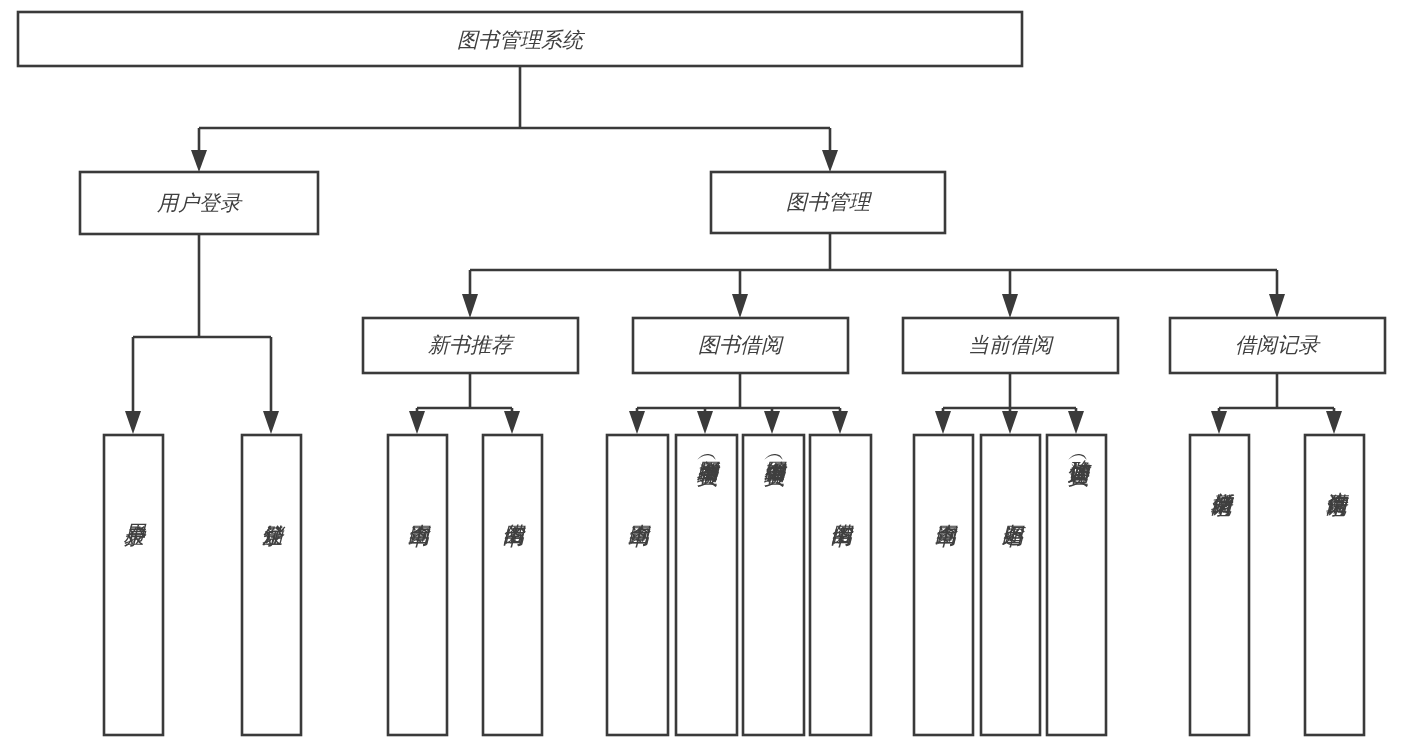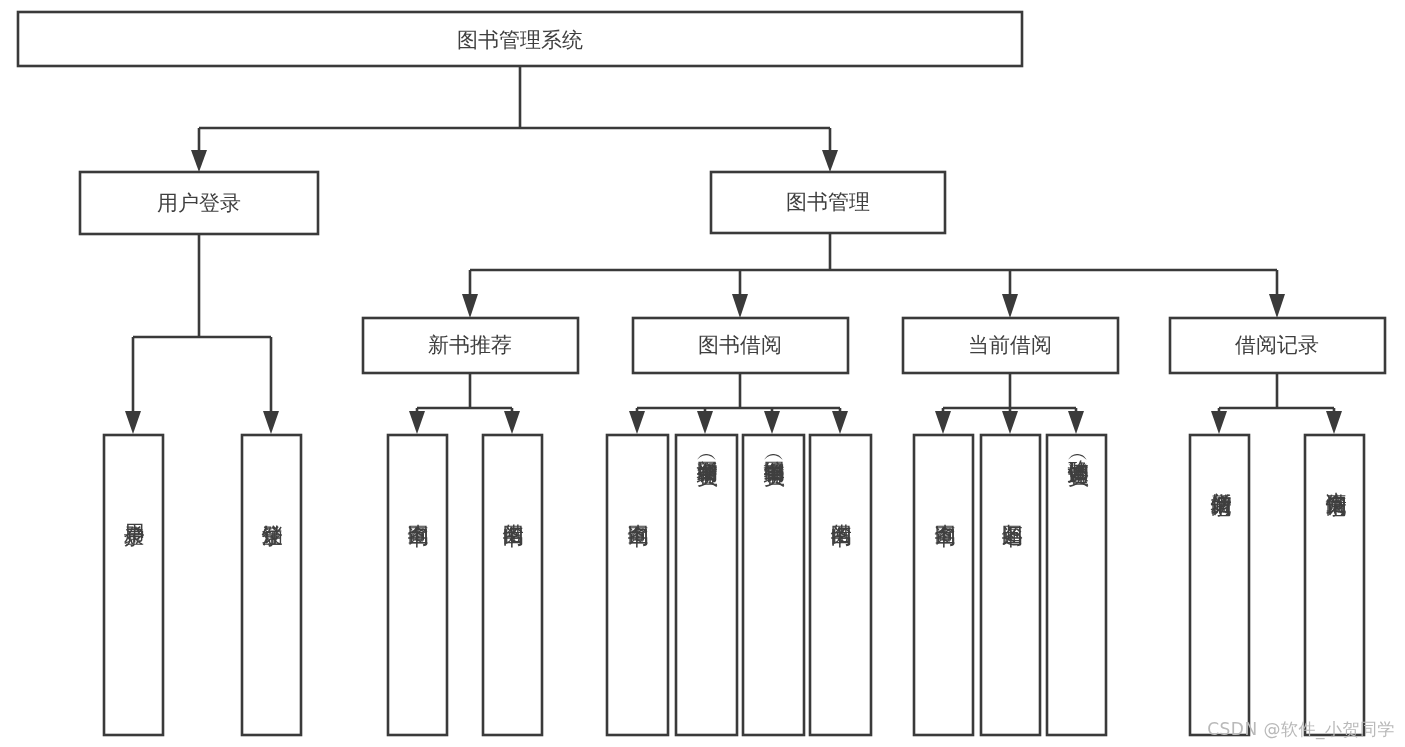--- a/index.html
+++ b/index.html
@@ -11,20 +11,21 @@
     width: 1405px;
     height: 747px;
     overflow: hidden;
     font-family: "DejaVu Sans", "Liberation Sans", sans-serif;
   }
   #diagram-root {
     position: relative;
     width: 1405px;
     height: 747px;
     background: #ffffff;
+    font-style: italic;
   }
   svg#tree-svg {
     position: absolute;
     left: 0;
     top: 0;
     width: 1405px;
     height: 747px;
     display: block;
   }
   .node-rect {
@@ -196,14 +197,13 @@
   <div class="node-label-v" style="left:763px; top:443px;">编辑图书（管理员）</div>
   <div class="node-label-v" style="left:830px; top:507px;">借阅图书</div>
 
   <div class="node-label-v" style="left:934px; top:507px;">查询图书</div>
   <div class="node-label-v" style="left:1001px; top:507px;">归还图书</div>
   <div class="node-label-v" style="left:1067px; top:443px;">确认归还（管理员）</div>
 
   <div class="node-label-v" style="left:1210px; top:475px;">新增借阅记录</div>
   <div class="node-label-v" style="left:1325px; top:475px;">查询借阅记录</div>
 
-  <div class="watermark">CSDN @软件_小贺同学</div>
 </div>
 
 </body></html>

